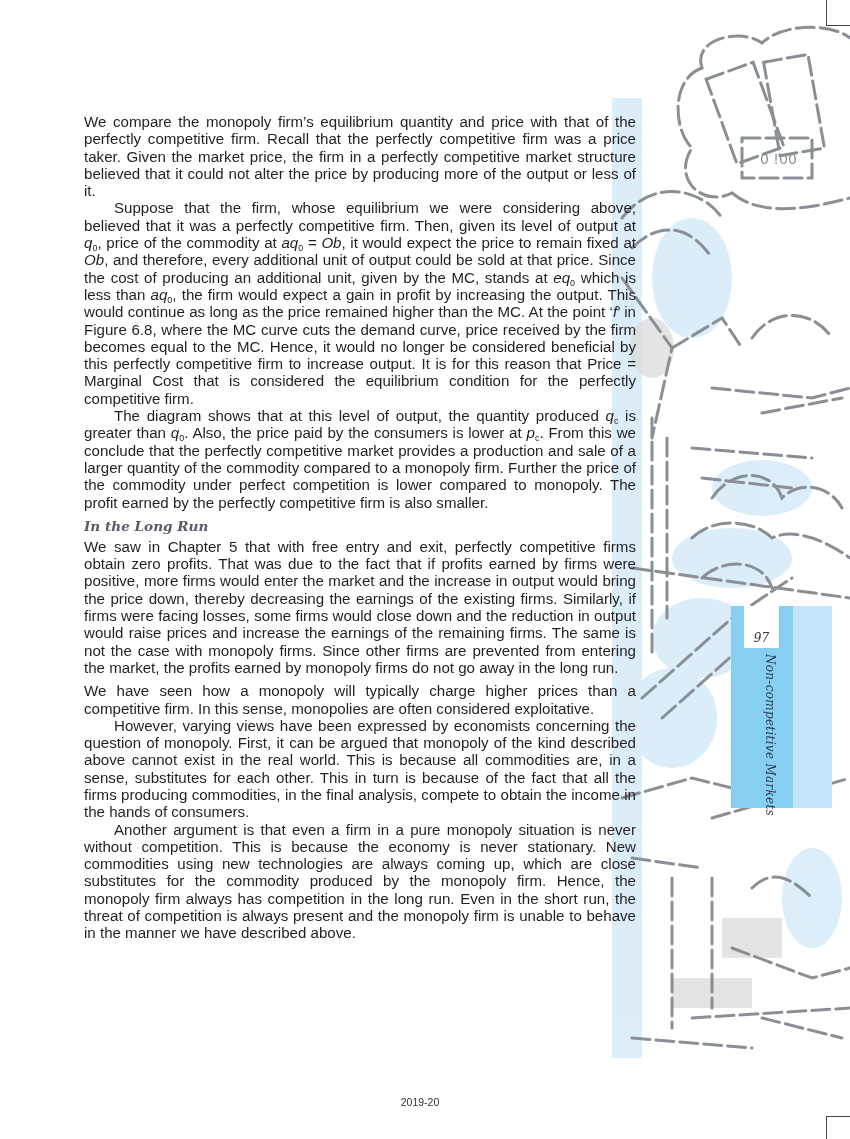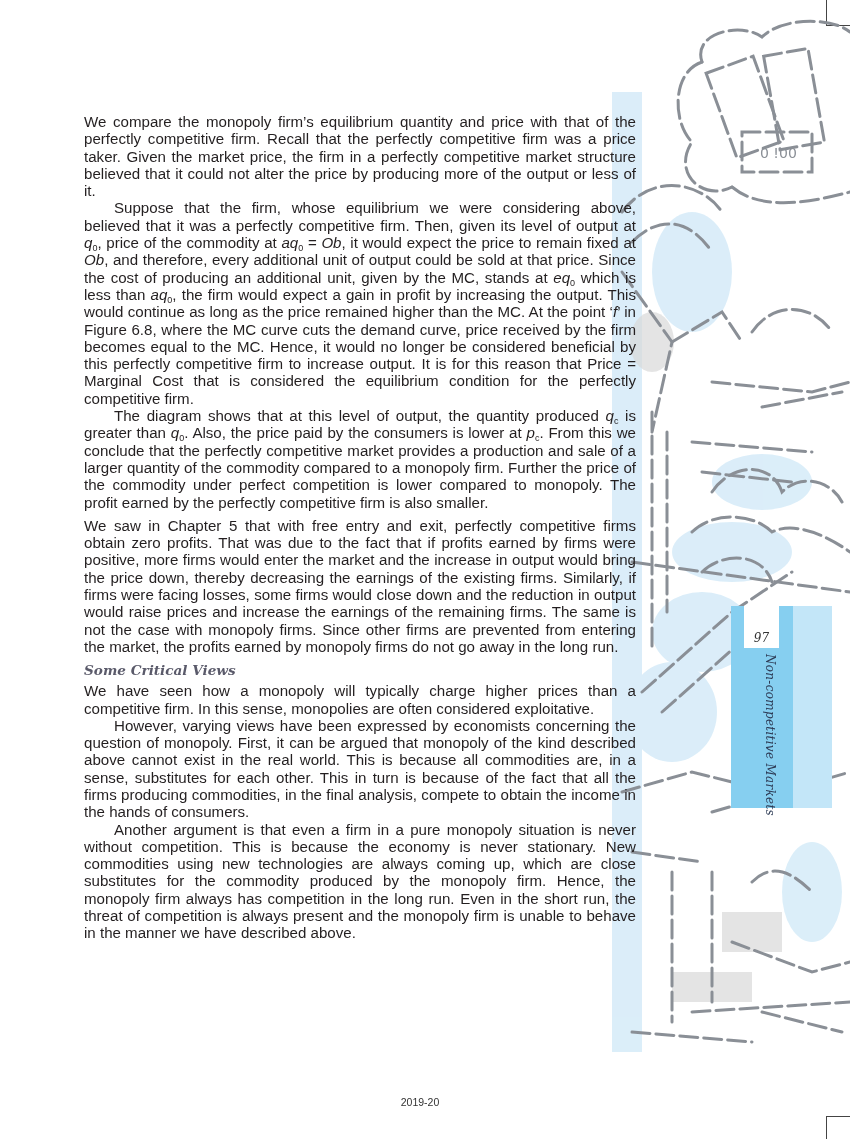--- a/index.html
+++ b/index.html
@@ -3,21 +3,21 @@
 <meta charset="utf-8">
 <style>
   * { box-sizing: border-box; margin: 0; padding: 0; }
   html, body { width: 850px; height: 1139px; background: #ffffff; overflow: hidden; }
   body { position: relative; font-family: "DejaVu Serif", "Liberation Serif", serif; color: #231f20; }
 
   .crop-mark { position: absolute; border-color: #444; border-style: solid; }
   .crop-top { left: 826px; top: 0; width: 24px; height: 26px; border-width: 0 0 1px 1px; }
   .crop-bottom { left: 826px; top: 1116px; width: 24px; height: 23px; border-width: 1px 0 0 1px; }
 
-  .illustration { position: absolute; left: 612px; top: 12px; width: 238px; height: 1050px; overflow: hidden; }
+  .illustration { position: absolute; left: 612px; top: 18px; width: 238px; height: 1050px; overflow: hidden; }
   .illustration svg { width: 100%; height: 100%; display: block; }
 
   .content { position: absolute; left: 84px; top: 113px; width: 552px; }
   .heading { font-family: "DejaVu Serif", serif; font-style: italic; font-weight: bold; color: #5a5a6a; font-size: 13.6px; line-height: 19px; margin-bottom: 2px; }
   .para { font-family: Liberation Sans, sans-serif; font-size: 15.1px; line-height: 17.3px; text-align: justify; color: #231f20; }
   .para.indent { text-indent: 30px; }
   .gap { height: 6px; }
   .math { font-style: italic; }
   sub { font-size: 9px; vertical-align: -3px; line-height: 0; }
 
@@ -93,24 +93,24 @@
   </svg>
 </div>
 
 <div class="content">
 
   <p class="para">We compare the monopoly firm’s equilibrium quantity and price with that of the perfectly competitive firm. Recall that the perfectly competitive firm was a price taker. Given the market price, the firm in a perfectly competitive market structure believed that it could not alter the price by producing more of the output or less of it.</p>
   <p class="para indent"><span>Suppose that the firm, whose equilibrium we were considering above, believed that it was a perfectly competitive firm. Then, given its level of output at </span><span class="math">q</span><sub>0</sub><span>, price of the commodity at </span><span class="math">aq</span><sub>0</sub><span> = </span><span class="math">Ob</span><span>, it would expect the price to remain fixed at </span><span class="math">Ob</span><span>, and therefore, every additional unit of output could be sold at that price. Since the cost of producing an additional unit, given by the MC, stands at </span><span class="math">eq</span><sub>0</sub><span> which is less than </span><span class="math">aq</span><sub>0</sub><span>, the firm would expect a gain in profit by increasing the output. This would continue as long as the price remained higher than the MC. At the point ‘</span><span class="math">f</span><span>’ in Figure 6.8, where the MC curve cuts the demand curve, price received by the firm becomes equal to the MC. Hence, it would no longer be considered beneficial by this perfectly competitive firm to increase output. It is for this reason that Price = Marginal Cost that is considered the equilibrium condition for the perfectly competitive firm.</span></p>
   <p class="para indent"><span>The diagram shows that at this level of output, the quantity produced </span><span class="math">q</span><sub>c</sub><span> is greater than </span><span class="math">q</span><sub>0</sub><span>. Also, the price paid by the consumers is lower at </span><span class="math">p</span><sub>c</sub><span>. From this we conclude that the perfectly competitive market provides a production and sale of a larger quantity of the commodity compared to a monopoly firm. Further the price of the commodity under perfect competition is lower compared to monopoly. The profit earned by the perfectly competitive firm is also smaller.</span></p>
 
   <div class="gap"></div>
+  <h3 class="heading">In the Long Run</h3>
   <p class="para">We saw in Chapter 5 that with free entry and exit, perfectly competitive firms obtain zero profits. That was due to the fact that if profits earned by firms were positive, more firms would enter the market and the increase in output would bring the price down, thereby decreasing the earnings of the existing firms. Similarly, if firms were facing losses, some firms would close down and the reduction in output would raise prices and increase the earnings of the remaining firms. The same is not the case with monopoly firms. Since other firms are prevented from entering the market, the profits earned by monopoly firms do not go away in the long run.</p>
 
   <div class="gap"></div>
-  <h3 class="heading">Some Critical Views</h3>
   <p class="para">We have seen how a monopoly will typically charge higher prices than a competitive firm. In this sense, monopolies are often considered exploitative.</p>
   <p class="para indent">However, varying views have been expressed by economists concerning the question of monopoly. First, it can be argued that monopoly of the kind described above cannot exist in the real world. This is because all commodities are, in a sense, substitutes for each other. This in turn is because of the fact that all the firms producing commodities, in the final analysis, compete to obtain the income in the hands of consumers.</p>
   <p class="para indent">Another argument is that even a firm in a pure monopoly situation is never without competition. This is because the economy is never stationary. New commodities using new technologies are always coming up, which are close substitutes for the commodity produced by the monopoly firm. Hence, the monopoly firm always has competition in the long run. Even in the short run, the threat of competition is always present and the monopoly firm is unable to behave in the manner we have described above.</p>
 </div>
 
 <div class="side-tab">
   <div class="tab-dark"></div>
   <div class="tab-light"></div>
   <div class="page-num-box">
     <span class="page-num">97</span>

